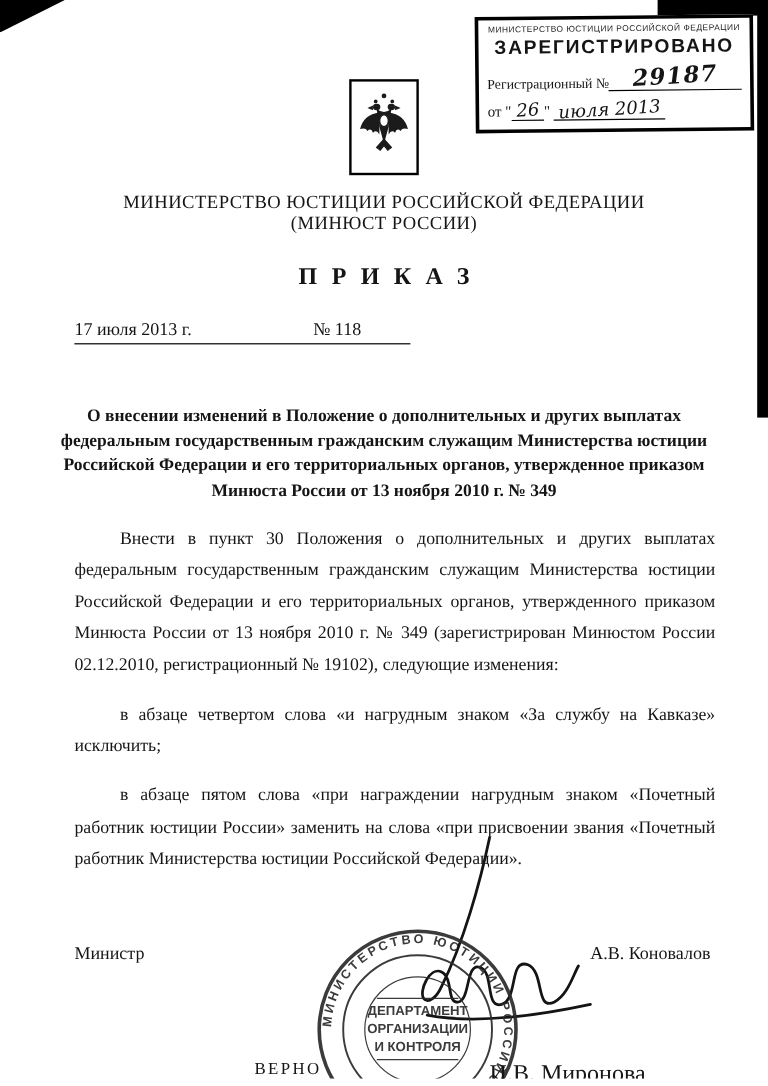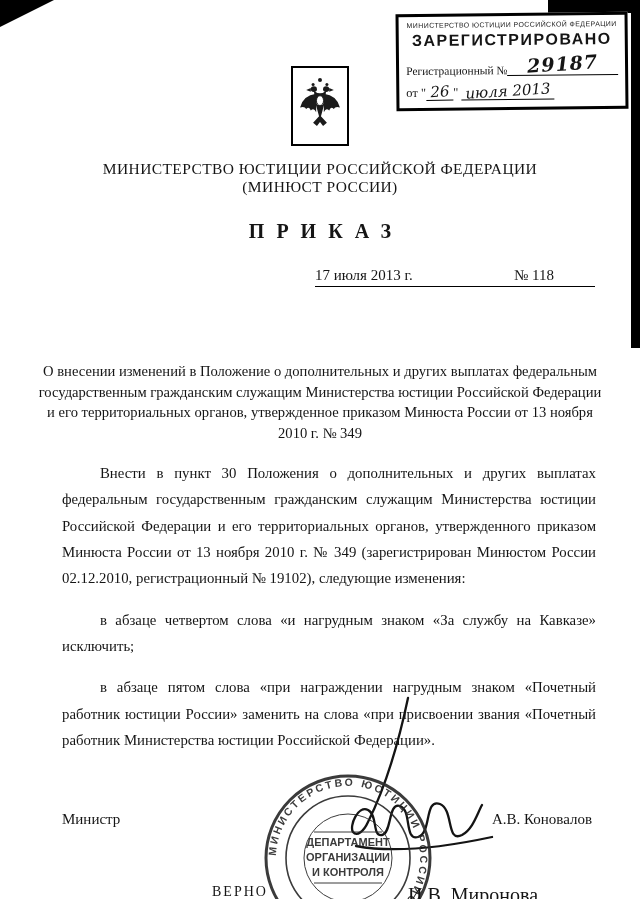--- a/index.html
+++ b/index.html
@@ -40,28 +40,28 @@
     width:58px; height:80px; border:2px solid #000;
     display:flex; align-items:center; justify-content:center; background:#fff;
   }
 
   
   .header { padding-top:160px; text-align:center; }
   .org-line1, .org-line2 { font-size:15.5px; letter-spacing:.4px; }
   .doc-type { margin-top:24px; font-size:20px; font-weight:bold; letter-spacing:.6em; text-indent:.6em; }
   .city { margin-top:22px; font-size:15px; letter-spacing:1px; }
 
-  .date-row { margin:24px 45px 0 62px; display:flex; justify-content:flex-end; font-size:15px; }
+  .date-row { margin:24px 45px 0 62px; display:flex; justify-content:flex-start; font-size:15px; }
   .u-line { border-bottom:1px solid #000; }
   .doc-date { min-width:158px; padding-bottom:2px; }
   .doc-number { min-width:122px; text-align:center; padding-bottom:2px; }
 
   .subject {
-    margin:74px auto 0; width:566px;
-    font-weight:normal; font-size:14.6px; line-height:1.42; text-align:center;
+    margin:50px auto 0; width:566px;
+    font-weight:bold; font-size:14.6px; line-height:1.42; text-align:center;
   }
 
   .body-text { margin:16px 44px 0 62px; font-size:14.8px; line-height:1.78; text-align:justify; }
   .body-text p { text-indent:38px; }
   .body-text p + p { margin-top:15px; }
 
   .sign-row { margin:58px 48px 0 62px; display:flex; justify-content:space-between; font-size:15px; }
 
   
   .round-stamp { position:absolute; left:262px; top:772px; width:172px; height:172px; opacity:.92; }

